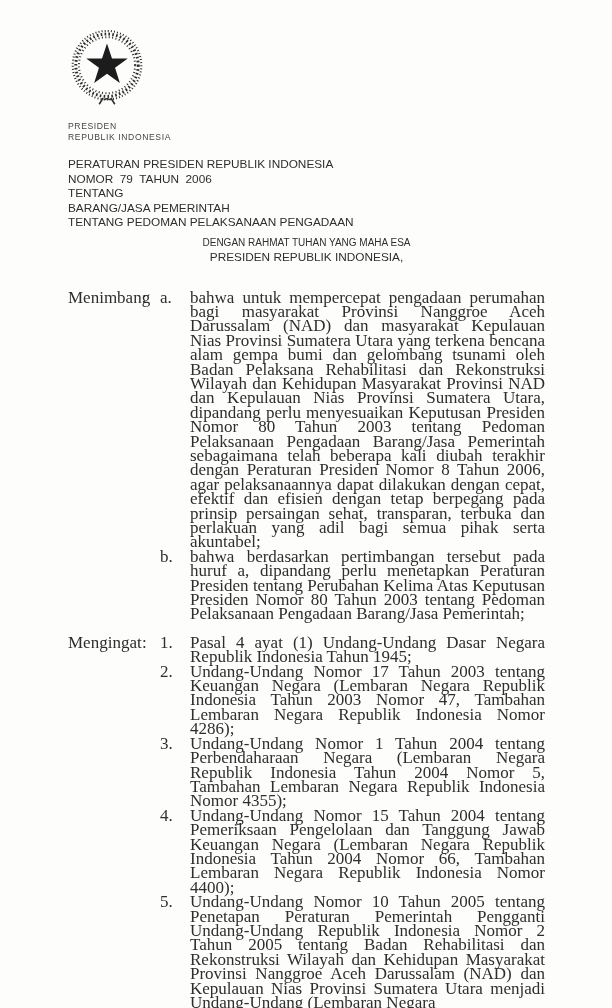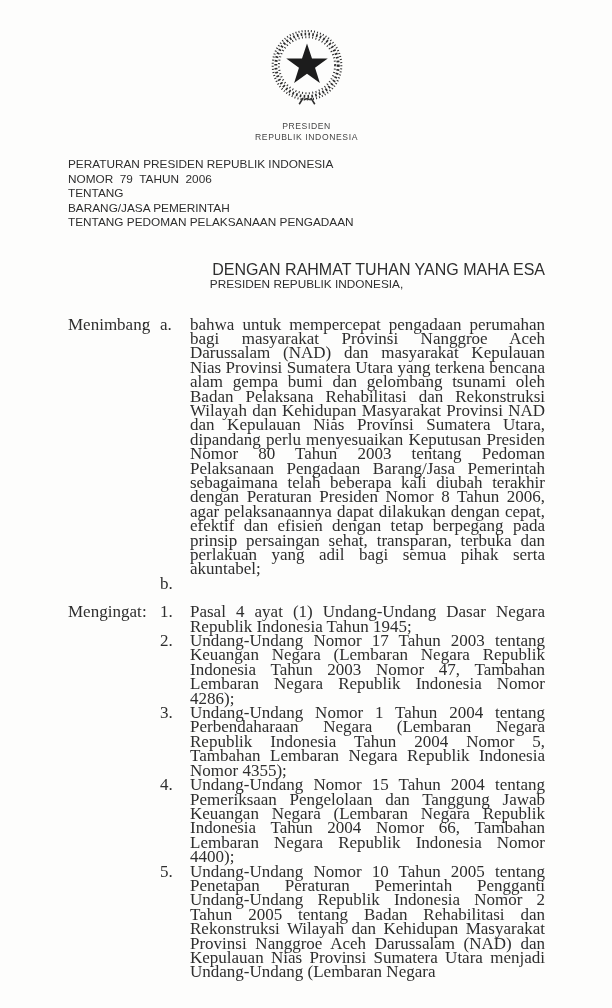--- a/index.html
+++ b/index.html
@@ -8,44 +8,44 @@
     width: 612px;
     height: 1008px;
     margin: 0 auto;
     background: #fdfdfc;
     color: #2e2e2e;
     font-family: "Liberation Sans", sans-serif;
     overflow: hidden;
     box-sizing: border-box;
     padding: 27px 67px 0 68px;
   }
-  .letterhead { text-align: center; }
+  .letterhead { }
   .seal-svg { display: inline-block; }
   .seal-title {
     font-size: 8.6px;
     line-height: 11px;
     letter-spacing: 0.6px;
     color: #454545;
     margin-top: 12px;
   }
   .seal-subtitle {
     font-size: 8.6px;
     line-height: 11px;
     letter-spacing: 0.6px;
     color: #454545;
   }
   .title-block {
     margin-top: 14px;
     font-size: 11.8px;
     line-height: 14.5px;
   }
   .invocation {
-    margin-top: 33px;
-    text-align: right;
-    font-size: 16px;
+    margin-top: 6px;
+    text-align: center;
+    font-size: 10px;
     line-height: 14.5px;
   }
   .issuer {
     text-align: center;
     font-size: 11.8px;
     line-height: 14.5px;
   }
   .clause {
     display: grid;
     grid-template-columns: 74px 18px 30px 1fr;
@@ -97,20 +97,21 @@
 
   <div class="invocation">DENGAN RAHMAT TUHAN YANG MAHA ESA</div>
   <div class="issuer">PRESIDEN REPUBLIK INDONESIA,</div>
 
   <div class="clause clause-menimbang">
     <div class="sec-label">Menimbang</div>
     <div class="sec-colon">:</div>
     <div class="marker">a.</div>
     <div class="itext">bahwa untuk mempercepat pengadaan perumahan bagi masyarakat Provinsi Nanggroe Aceh Darussalam (NAD) dan masyarakat Kepulauan Nias Provinsi Sumatera Utara yang terkena bencana alam gempa bumi dan gelombang tsunami oleh Badan Pelaksana Rehabilitasi dan Rekonstruksi Wilayah dan Kehidupan Masyarakat Provinsi NAD dan Kepulauan Nias Provinsi Sumatera Utara, dipandang perlu menyesuaikan Keputusan Presiden Nomor 80 Tahun 2003 tentang Pedoman Pelaksanaan Pengadaan Barang/Jasa Pemerintah sebagaimana telah beberapa kali diubah terakhir dengan Peraturan Presiden Nomor 8 Tahun 2006, agar pelaksanaannya dapat dilakukan dengan cepat, efektif dan efisien dengan tetap berpegang pada prinsip persaingan sehat, transparan, terbuka dan perlakuan yang adil bagi semua pihak serta akuntabel;</div>
     <div class="marker">b.</div>
+    <div class="itext">bahwa berdasarkan pertimbangan tersebut pada huruf a, dipandang perlu menetapkan Peraturan Presiden tentang Perubahan Kelima Atas Keputusan Presiden Nomor 80 Tahun 2003 tentang Pedoman Pelaksanaan Pengadaan Barang/Jasa Pemerintah;</div>
   </div>
 
   <div class="clause clause-mengingat">
     <div class="sec-label">Mengingat</div>
     <div class="sec-colon">:</div>
     <div class="marker">1.</div>
     <div class="itext">Pasal 4 ayat (1) Undang-Undang Dasar Negara Republik Indonesia Tahun 1945;</div>
     <div class="marker">2.</div>
     <div class="itext">Undang-Undang Nomor 17 Tahun 2003 tentang Keuangan Negara (Lembaran Negara Republik Indonesia Tahun 2003 Nomor 47, Tambahan Lembaran Negara Republik Indonesia Nomor 4286);</div>
     <div class="marker">3.</div>

